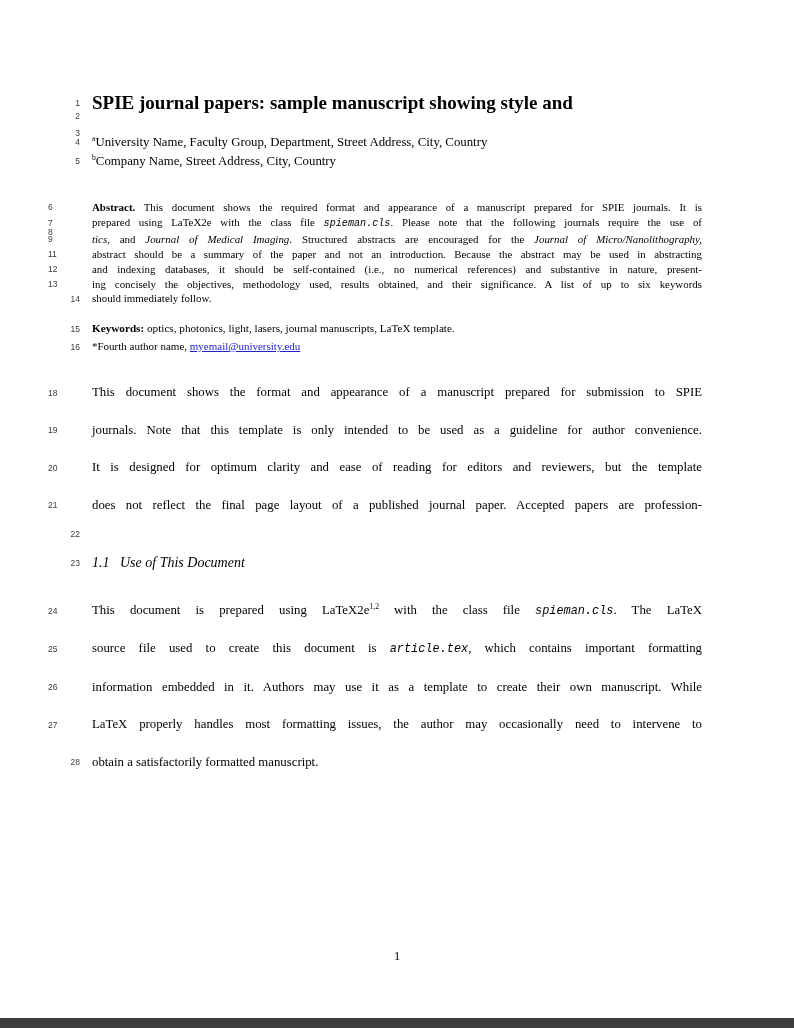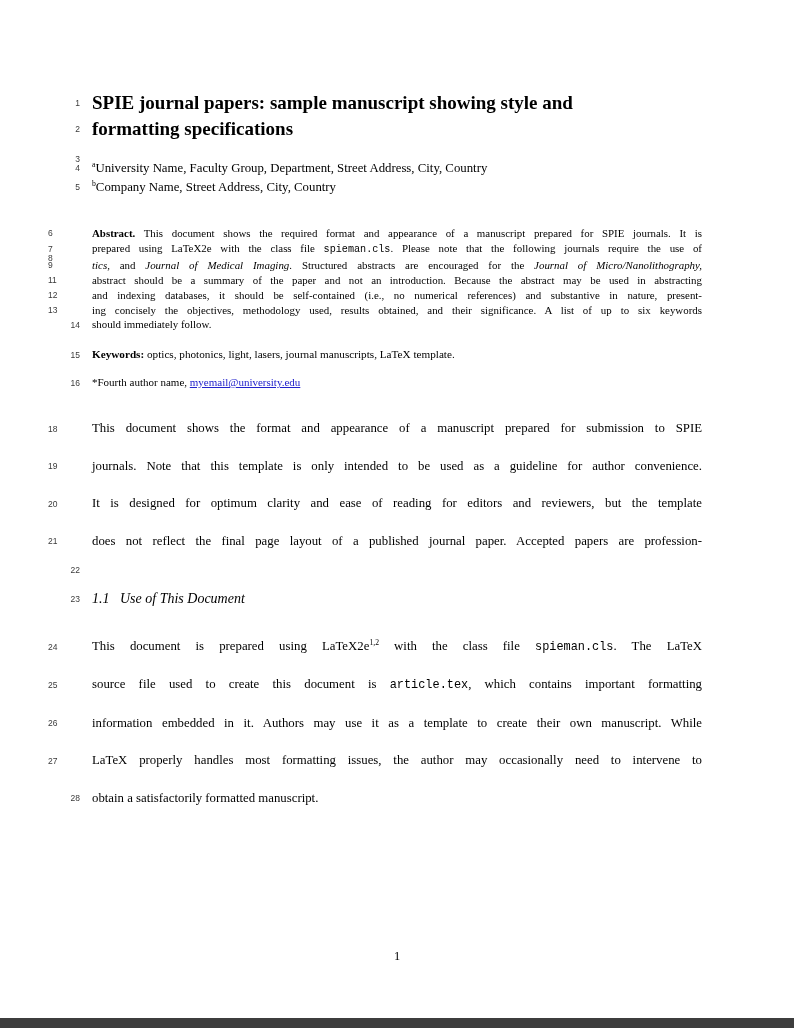--- a/index.html
+++ b/index.html
@@ -6,48 +6,48 @@
   .viewport{position:relative;width:794px;height:1028px;background:#ffffff;overflow:hidden;
             font-family:"Liberation Serif","DejaVu Serif",serif;color:#000;}
   .content{position:absolute;left:92px;top:90px;width:610px;}
   .line{position:relative;}
   .lineno{position:absolute;left:-44px;top:50%;transform:translateY(-50%);width:32px;text-align:right;
           font-family:"Liberation Sans",sans-serif;font-size:8.5px;color:#3a3a3a;
           font-weight:normal;font-style:normal;letter-spacing:0;}
   .just{text-align:justify;text-align-last:justify;-moz-text-align-last:justify;}
   .b{font-weight:700;}
   .i{font-style:italic;}
-  .m{font-family:"Liberation Mono","DejaVu Sans Mono",monospace;font-size:0.93em;}
+  .m{font-family:"Liberation Mono","DejaVu Sans Mono",monospace;font-size:0.93em;font-style:italic;}
   sup{font-size:0.6em;vertical-align:super;line-height:0;}
   sup.b{font-weight:700;}
   a.link{color:var(--link,#2222cc);text-decoration:underline;cursor:pointer;}
 
   .title{font-size:19px;font-weight:700;line-height:26px;}
   .authors{margin-top:17px;font-size:12.8px;line-height:18.5px;}
   .authors .names{font-size:13.6px;}
   .abstract{margin-top:30px;font-size:10.9px;line-height:14.9px;}
   .keywords{margin-top:15px;font-size:11.2px;line-height:15px;}
-  .footnote{margin-top:13px;font-size:11px;line-height:15px;}
+  .footnote{margin-top:3px;font-size:11px;line-height:15px;}
   .h1{margin-top:34px;font-size:14.5px;font-weight:700;line-height:18px;}
   .h2{margin-top:40px;font-size:14px;font-style:italic;line-height:18px;}
   .body{margin-top:30px;font-size:12.8px;}
   .body .line{line-height:17px;margin-bottom:20.5px;}
   .body .line:last-child{margin-bottom:0;}
 
   .pagenum{position:absolute;left:0;bottom:64px;width:100%;text-align:center;font-size:12.5px;}
   .bottom-bar{position:absolute;left:0;bottom:0;width:100%;height:10px;background:var(--bottom-bar,#3d3d3d);}
 </style>
 </head>
 <body>
 
 <div class="viewport">
   <div class="content" id="doc-root">
       <div class="block title">
         <div class="line"><span class="lineno">1</span><span class="ltext"><span>SPIE journal papers: sample manuscript showing style and</span></span></div>
-        <div class="line"><span class="lineno">2</span><span class="ltext"><span>formatting specifications</span></span></div>
+        <div class="line"><span class="lineno">2</span></div>
       </div>
       <div class="block authors">
         <div class="line names"><span class="lineno">3</span></div>
         <div class="line"><span class="lineno">4</span><span class="ltext"><sup>a</sup><span>University Name, Faculty Group, Department, Street Address, City, Country</span></span></div>
         <div class="line"><span class="lineno">5</span><span class="ltext"><sup>b</sup><span>Company Name, Street Address, City, Country</span></span></div>
       </div>
       <div class="block abstract">
         <div class="line just"><span class="lineno">6</span><span class="ltext"><span class="b">Abstract.</span><span>  This document shows the required format and appearance of a manuscript prepared for SPIE journals. It is</span></span></div>
         <div class="line just"><span class="lineno">7</span><span class="ltext"><span>prepared using LaTeX2e with the class file </span><span class="m">spieman.cls</span><span>. Please note that the following journals require the use of</span></span></div>
         <div class="line just"><span class="lineno">8</span></div>

